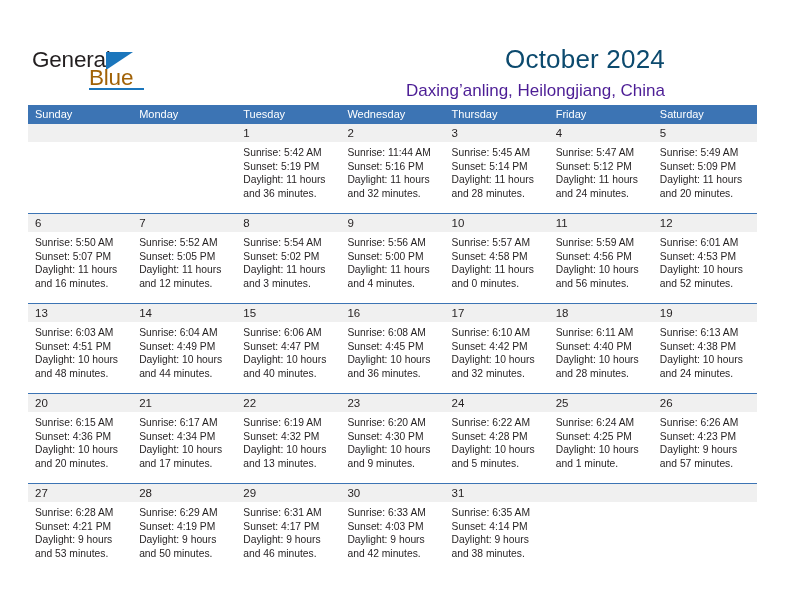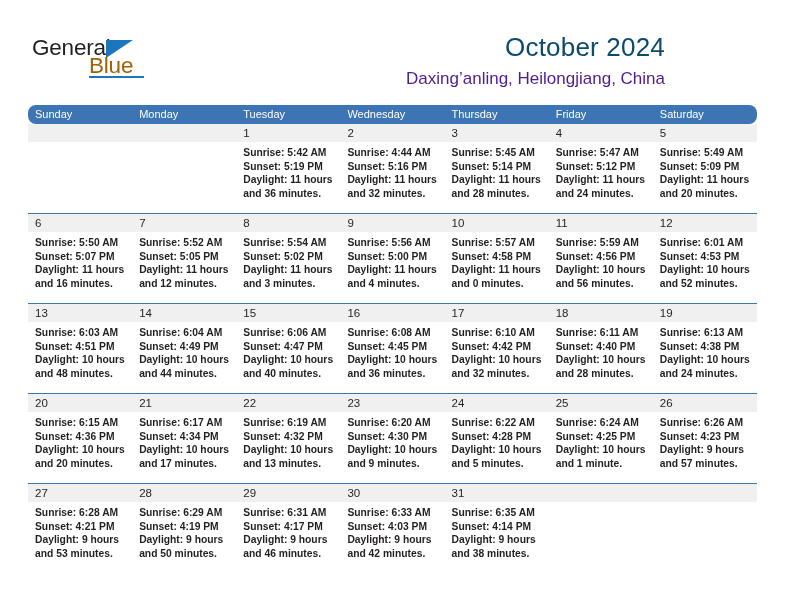--- a/index.html
+++ b/index.html
@@ -14,21 +14,21 @@
   .page {
     position: relative;
     width: 792px;
     height: 612px;
     padding: 0;
   }
 
   
   .header {
     position: absolute;
-    left: 0; top: 0;
+    left: 0; top: 12px;
     width: 700px;
     height: 104px;
   }
   .logo {
     position: absolute;
     left: 32px; top: 36px;
     width: 170px;
     height: 52px;
   }
   .logo-general {
@@ -88,21 +88,20 @@
     position: absolute;
     left: 28px;
     top: 105px;
     width: 729px;
   }
   .weekdays {
     display: flex;
     width: 100%;
     background: #3c74b4;
     height: 19px;
-    border-radius: 8px;
   }
   .weekday {
     flex: 1 1 0;
     color: #ffffff;
     font-size: 11px;
     line-height: 19px;
     padding-left: 7px;
     white-space: nowrap;
     overflow: hidden;
   }
@@ -134,21 +133,20 @@
     line-height: 18px;
     padding-left: 7px;
     display: block;
   }
   .daycell.empty .daynum-band { background: #f0f0f0; }
   .dayinfo {
     padding: 4px 6px 0 7px;
     font-size: 10.3px;
     line-height: 13.6px;
     color: #231f20;
-    font-weight: bold;
   }
   .dayinfo div { white-space: nowrap; }
 </style>
 </head>
 <body>
 
 <div class="page">
 
   <div class="header">
     <div class="logo">
@@ -195,21 +193,21 @@
                 <div>Sunset: 5:19 PM</div>
                 <div>Daylight: 11 hours</div>
                 <div>and 36 minutes.</div>
               </div>
             </div>
             <div class="daycell">
               <div class="daynum-band">
                 <span class="daynum">2</span>
               </div>
               <div class="dayinfo">
-                <div>Sunrise: 4:44 AM</div>
+                <div>Sunrise: 11:44 AM</div>
                 <div>Sunset: 5:16 PM</div>
                 <div>Daylight: 11 hours</div>
                 <div>and 32 minutes.</div>
               </div>
             </div>
             <div class="daycell">
               <div class="daynum-band">
                 <span class="daynum">3</span>
               </div>
               <div class="dayinfo">

